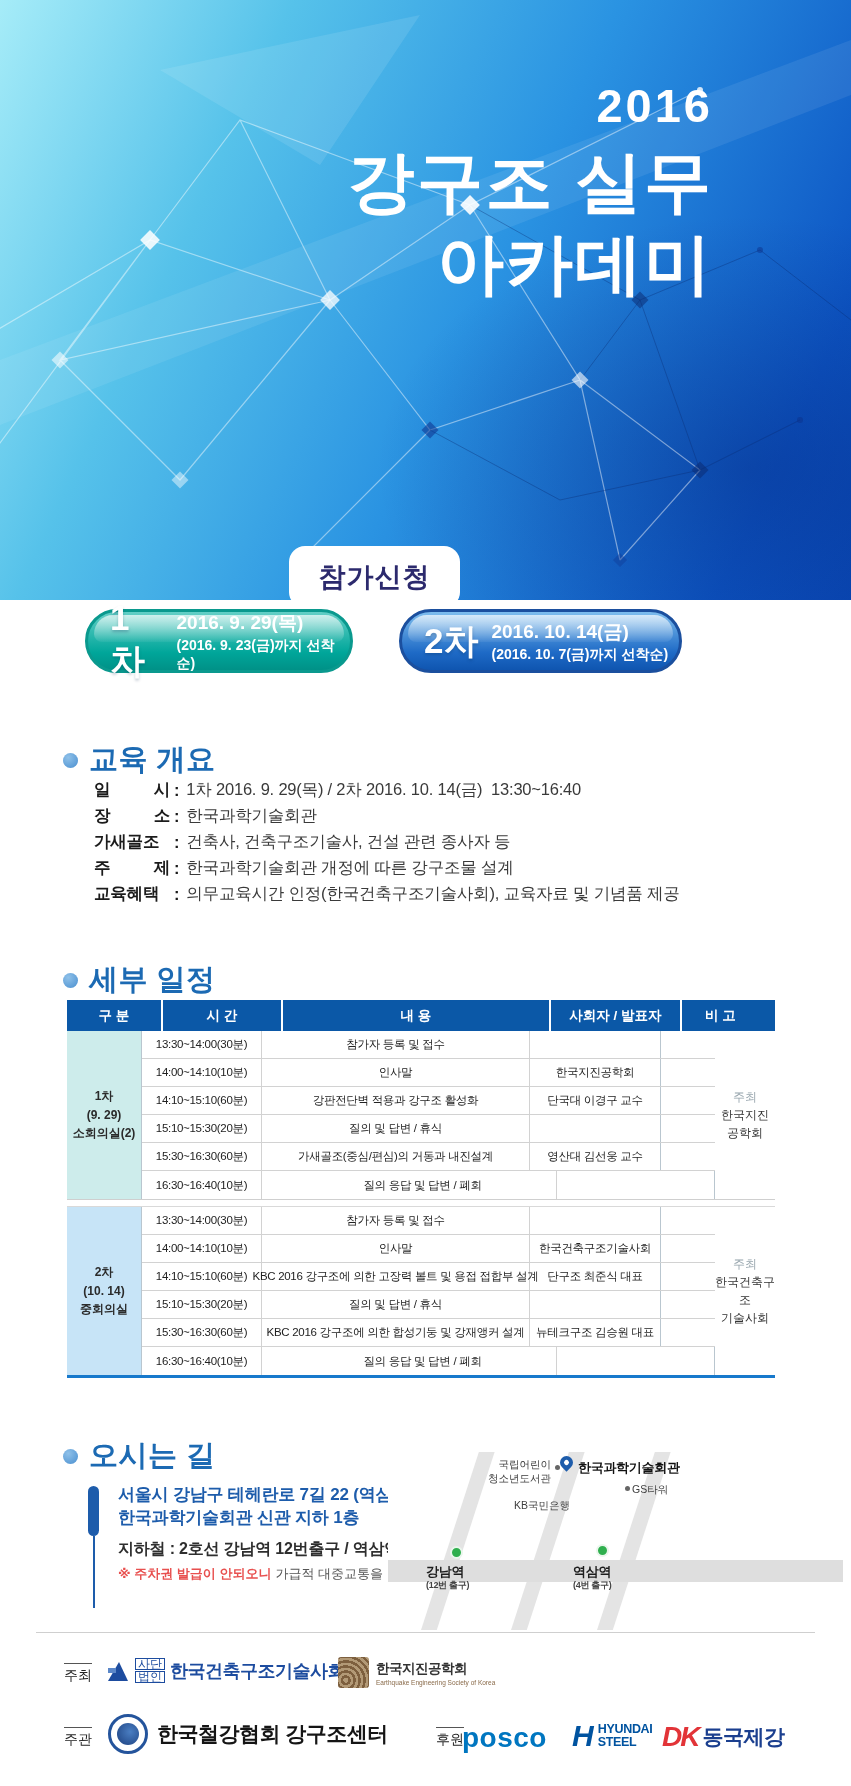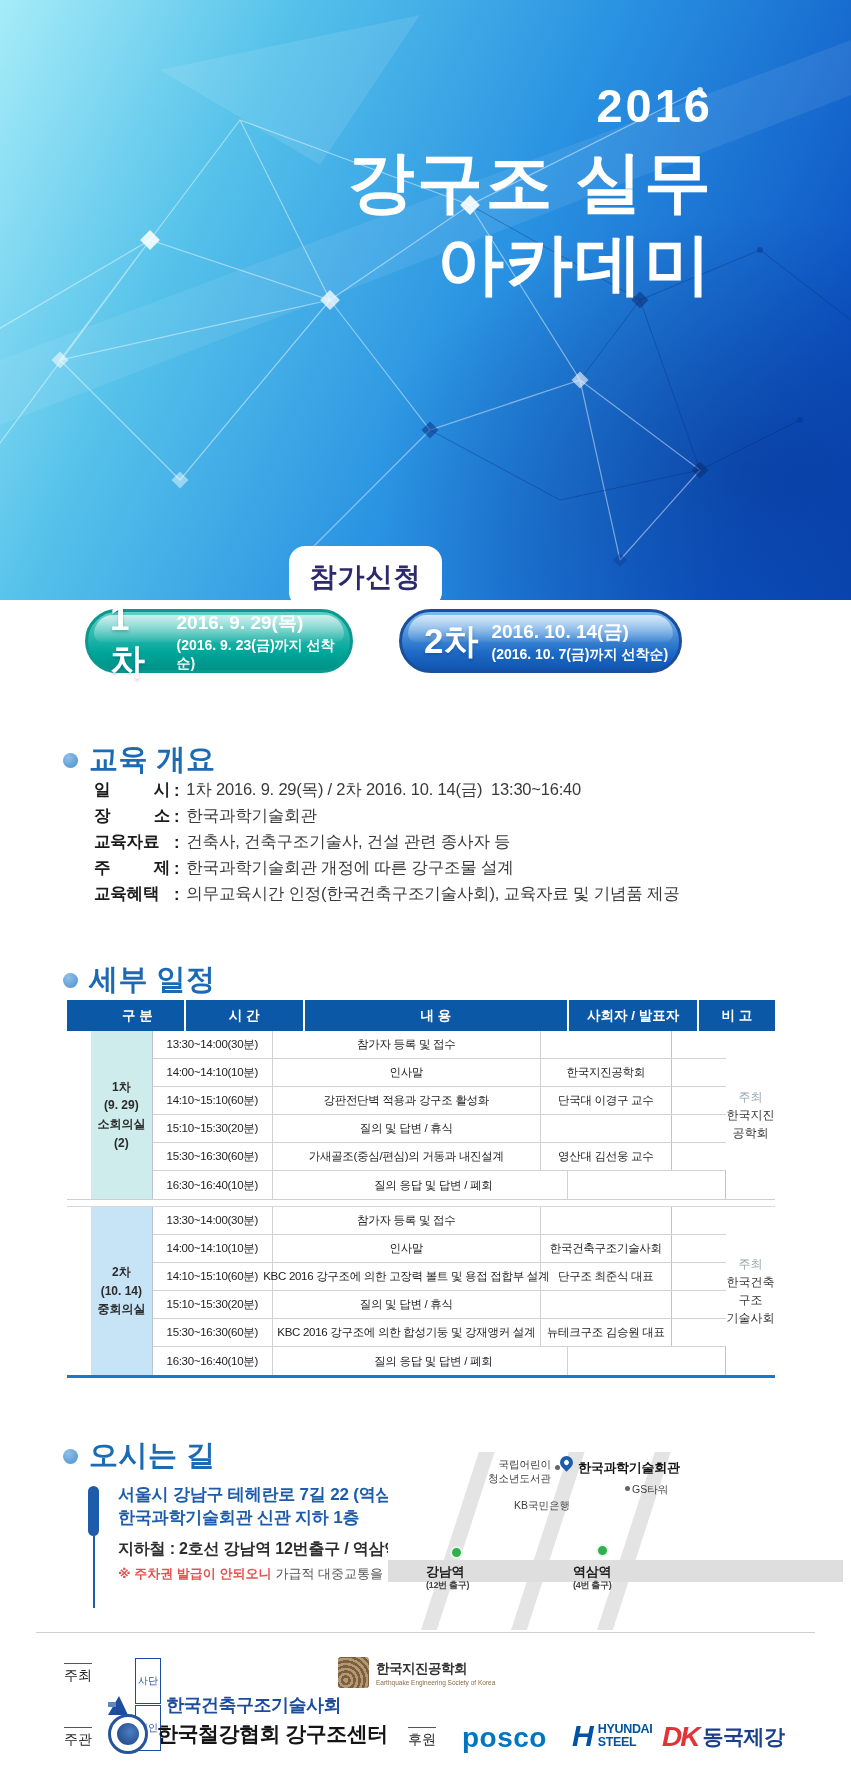--- a/index.html
+++ b/index.html
@@ -9,21 +9,21 @@
   
   .hero{position:absolute;left:0;top:0;width:851px;height:600px;overflow:hidden;
         background:linear-gradient(115deg,#a6ecf8 0%,#56c2ea 26%,#2a93e2 55%,#0d55c4 88%,#0a4ab8 100%);}
   .hero::after{content:'';position:absolute;inset:0;
         background:radial-gradient(620px 420px at 88% 78%, rgba(4,35,120,.38), rgba(4,35,120,0) 60%);}
   .mesh{position:absolute;left:0;top:0;z-index:1;}
   .hero-title{position:absolute;top:82px;right:138px;text-align:right;color:#fff;z-index:3;}
   .hero-year{font-size:47px;font-weight:bold;letter-spacing:3px;line-height:1;}
   .hero-line{font-size:67px;font-weight:bold;letter-spacing:2px;line-height:1.22;}
   .hero-line.first{margin-top:12px;}
-  .register-tab{position:absolute;left:289px;top:546px;width:153px;height:62px;background:#fff;
+  .register-tab{position:absolute;left:289px;top:546px;width:171px;height:62px;background:#fff;
         border-radius:16px;display:flex;align-items:center;justify-content:center;z-index:4;
         font-size:27px;font-weight:bold;color:#2c2a6d;letter-spacing:1px;cursor:pointer;}
 
   
   .round-pill{position:absolute;top:609px;height:64px;border-radius:34px;display:flex;align-items:center;
         color:#fff;box-sizing:border-box;z-index:5;cursor:pointer;}
   .round-pill .gloss{position:absolute;left:6px;right:6px;top:3px;height:46%;
         border-radius:28px 28px 12px 12px;
         background:linear-gradient(rgba(255,255,255,.7),rgba(255,255,255,.05));pointer-events:none;}
   .pill-1{left:85px;width:268px;border:3px solid #0a998e;
@@ -49,21 +49,21 @@
   .ov-label{display:inline-block;width:76px;font-weight:bold;color:#1b1b1b;
         text-align:justify;text-align-last:justify;}
   .ov-sep{font-weight:bold;color:#1b1b1b;margin:0 7px 0 4px;}
   .ov-value{white-space:pre-wrap;}
 
   
   .sch-table{position:absolute;left:67px;top:1000px;width:708px;border-bottom:3px solid #1779cc;}
   .sch-header{display:flex;height:31px;background:#0b58a7;color:#fff;font-weight:bold;font-size:13.5px;}
   .sch-header>div{display:flex;align-items:center;justify-content:center;border-right:2px solid #fff;box-sizing:border-box;}
   .sch-header>div:last-child{border-right:none;}
-  .c1{width:96px;margin-left:24px;} .c2{width:120px;} .c3{width:268px;} .c4{width:131px;} .c5{width:77px;}
+  .c1{width:96px;} .c2{width:120px;} .c3{width:268px;} .c4{width:131px;} .c5{width:77px;}
   .sch-group{display:flex;}
   .sch-group.g1{border-bottom:1px solid #cfcfcf;}
   .sch-group.g2{margin-top:6px;border-top:1px solid #d9d9d9;}
   .g-label{box-sizing:border-box;display:flex;flex-direction:column;align-items:center;justify-content:center;
         font-size:12px;font-weight:bold;color:#2b2b2b;line-height:1.55;text-align:center;
         border-right:1px solid #b9c6cf;}
   .g1 .g-label{background:#cdeceb;}
   .g2 .g-label{background:#c7e4f7;}
   .g-rows{display:flex;flex-direction:column;}
   .sch-row{display:flex;height:28px;box-sizing:border-box;border-bottom:1px solid #d2d2d2;}
@@ -103,24 +103,24 @@
   .exit-dot{position:absolute;width:9px;height:9px;border-radius:50%;background:#2faf4e;border:2px solid #eaf6ec;}
   .map-station{position:absolute;width:70px;font-weight:bold;font-size:13px;color:#1d1d1d;
         text-align:left;line-height:1.25;letter-spacing:-.3px;}
   .map-exit{display:block;font-size:9px;font-weight:bold;color:#444;}
 
   
   .f-divider{position:absolute;left:36px;top:1632px;width:779px;height:1px;background:#cfcfcf;}
   .f-label{position:absolute;font-size:14px;color:#222;border-top:1px solid #555;padding-top:3px;}
   #label-host{left:64px;top:1663px;}
   #label-org{left:64px;top:1727px;}
-  #label-spon{left:408px;top:1727px;}
+  #label-spon{left:436px;top:1727px;}
   .host1{position:absolute;left:106px;top:1658px;display:flex;align-items:center;gap:5px;}
   .badge-col{display:flex;flex-direction:column;gap:1px;}
-  .badge{font-size:10px;color:#1d4c9f;border:1px solid #1d4c9f;padding:17px 2px;line-height:10px;}
+  .badge{font-size:12px;color:#1d4c9f;border:1px solid #1d4c9f;padding:0 2px;line-height:10px;}
   .host1-name{font-size:18px;font-weight:bold;color:#1d4c9f;letter-spacing:-.5px;}
   .host2{position:absolute;left:338px;top:1657px;display:flex;align-items:center;gap:7px;}
   .eesk-logo{width:31px;height:31px;border-radius:3px;
         background:repeating-radial-gradient(circle at 25% 75%, #b29976 0 2.5px, #7d5f3e 2.5px 5px);}
   .host2-text{display:flex;flex-direction:column;}
   .host2-name{font-size:13.5px;font-weight:bold;color:#333;letter-spacing:-.5px;}
   .host2-sub{font-size:6.5px;color:#8a6b4a;margin-top:1px;}
   .org{position:absolute;left:108px;top:1714px;display:flex;align-items:center;gap:9px;}
   .kssc-logo{width:40px;height:40px;border-radius:50%;border:3px solid #24549c;box-sizing:border-box;
         position:relative;background:#fff;}
@@ -206,21 +206,21 @@
       <span class="ov-label">일 시</span>
         <span class="ov-sep">:</span>
         <span class="ov-value">1차 2016. 9. 29(목) / 2차 2016. 10. 14(금)  13:30~16:40</span>
     </div>
     <div class="ov-line">
       <span class="ov-label">장 소</span>
         <span class="ov-sep">:</span>
         <span class="ov-value">한국과학기술회관</span>
     </div>
     <div class="ov-line">
-      <span class="ov-label">교육자료</span>
+      <span class="ov-label">가새골조</span>
         <span class="ov-sep">:</span>
         <span class="ov-value">건축사, 건축구조기술사, 건설 관련 종사자 등</span>
     </div>
     <div class="ov-line">
       <span class="ov-label">주 제</span>
         <span class="ov-sep">:</span>
         <span class="ov-value">한국과학기술회관 개정에 따른 강구조물 설계</span>
     </div>
     <div class="ov-line">
       <span class="ov-label">교육혜택</span>

